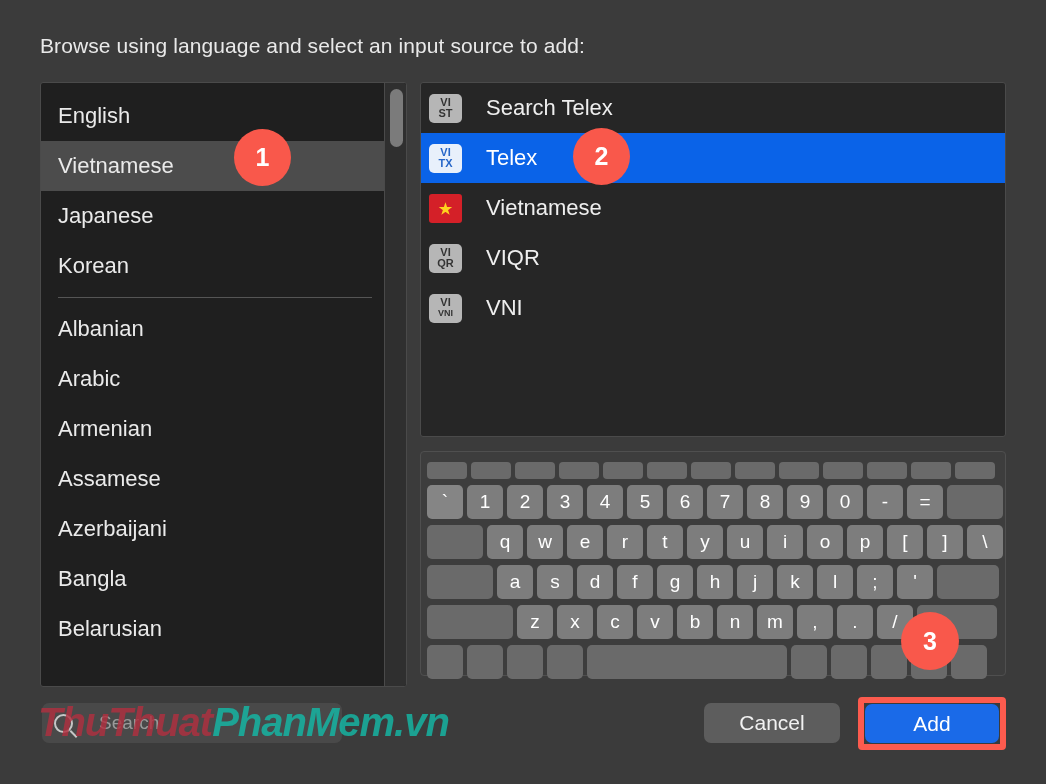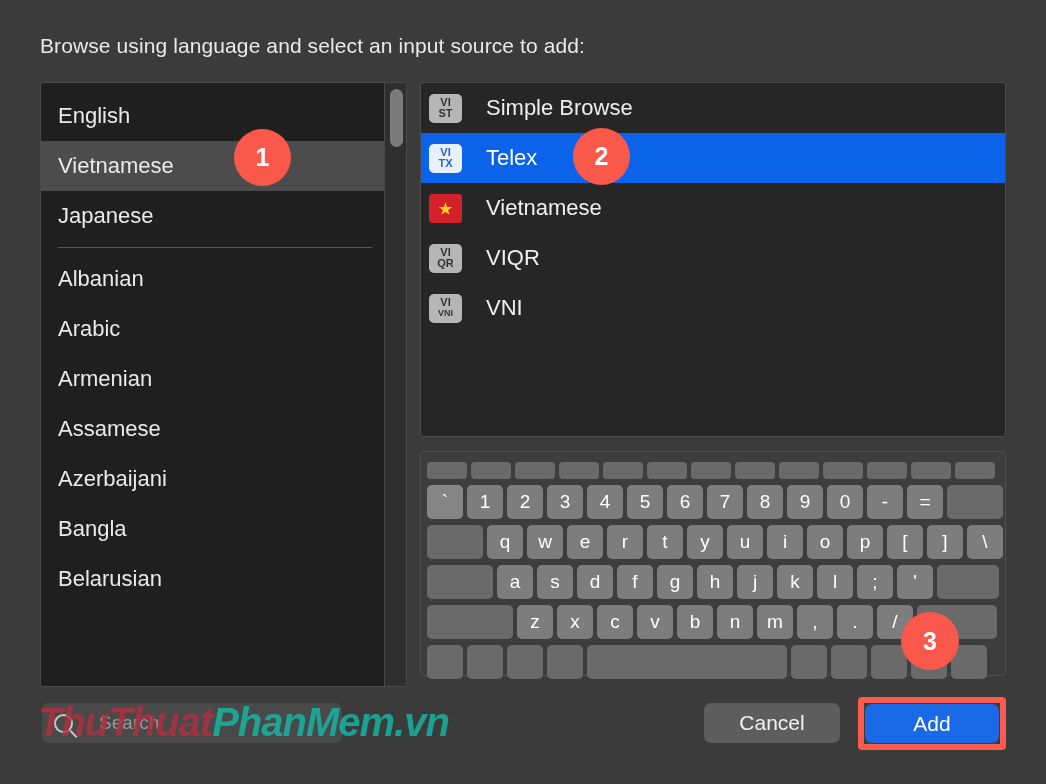--- a/index.html
+++ b/index.html
@@ -297,20 +297,21 @@
 
 <div id="dialog">
 
   <div id="prompt">Browse using language and select an input source to add:</div>
 
   <div id="lang-panel">
     <div id="lang-list">
         <div class="lang-row">English</div>
         <div class="lang-row selected">Vietnamese</div>
         <div class="lang-row">Japanese</div>
+        <div class="lang-row">Korean</div>
         <div class="lang-sep"></div>
         <div class="lang-row">Albanian</div>
         <div class="lang-row">Arabic</div>
         <div class="lang-row">Armenian</div>
         <div class="lang-row">Assamese</div>
         <div class="lang-row">Azerbaijani</div>
         <div class="lang-row">Bangla</div>
         <div class="lang-row">Belarusian</div>
       </div>
     <div id="lang-scroll-track">
@@ -318,21 +319,21 @@
     </div>
   </div>
 
   <div id="src-panel">
     <div id="src-list">
         <div class="src-row">
           <div class="src-icon">
             <div>VI</div>
             <div>ST</div>
           </div>
-          <div class="src-label">Simple Browse</div>
+          <div class="src-label">Search Telex</div>
         </div>
         <div class="src-row selected">
           <div class="src-icon">
             <div>VI</div>
             <div>TX</div>
           </div>
           <div class="src-label">Telex</div>
         </div>
         <div class="src-row">
           <div class="src-icon flag"></div>

